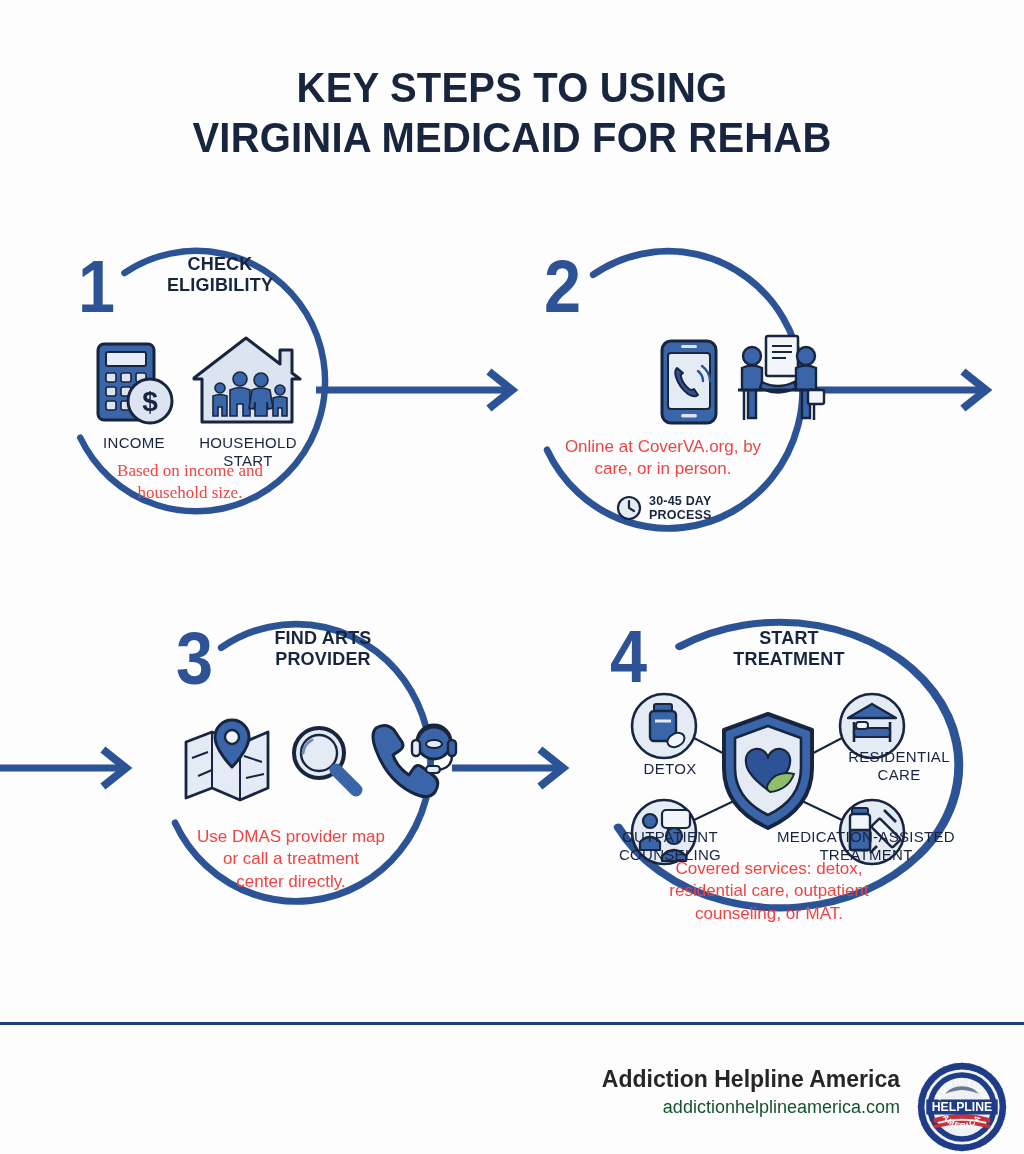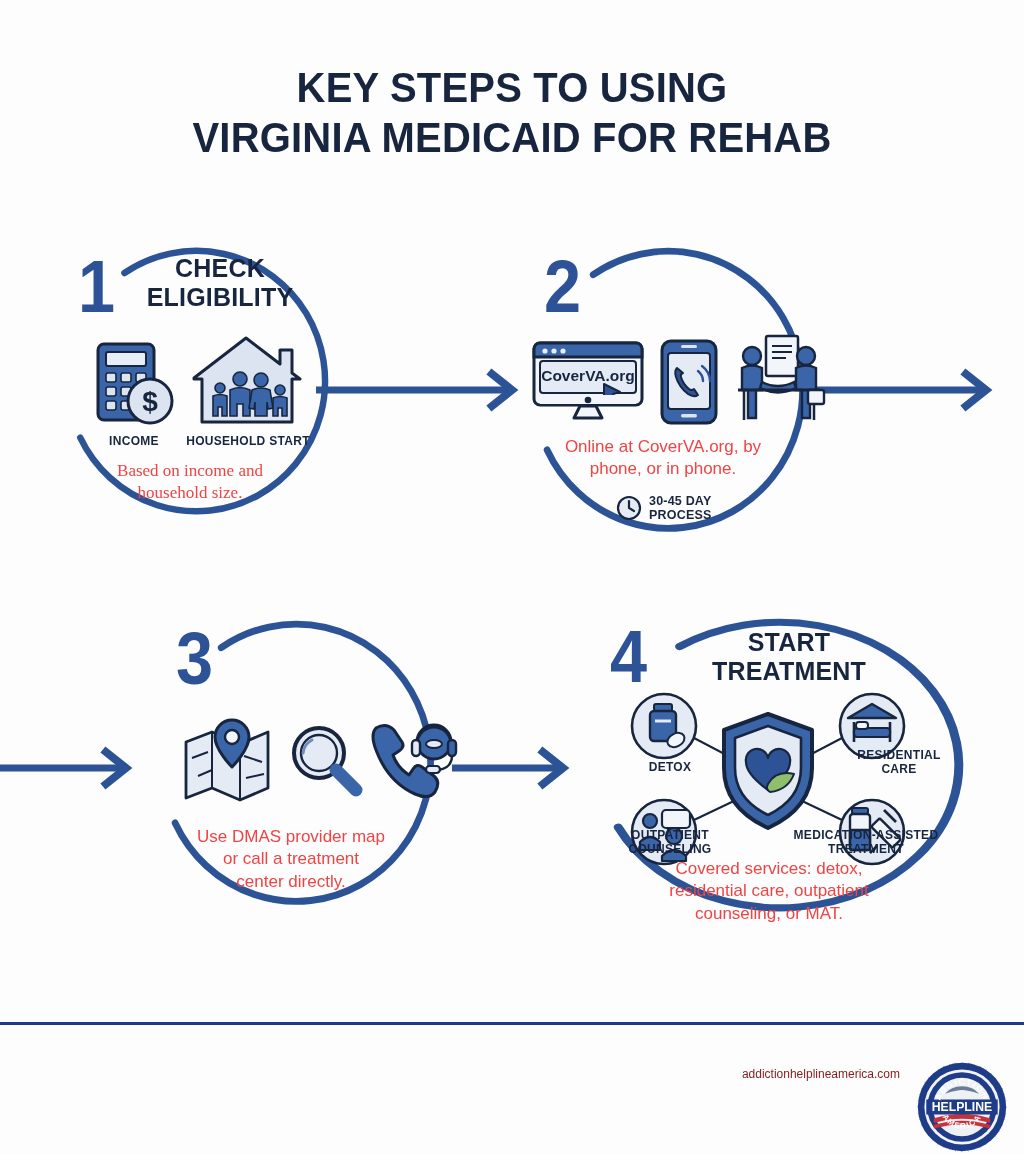--- a/index.html
+++ b/index.html
@@ -36,38 +36,38 @@
     font-weight:bold;
     font-size:74px;
     line-height:1;
     color:#2d5396;
     transform:scaleX(0.9);
     transform-origin:left top;
   }
   .stephead{
     position:absolute;
     font-weight:bold;
-    font-size:25px;
+    font-size:18px;
     line-height:1.15;
     color:#17253f;
     text-align:center;
     letter-spacing:0.2px;
   }
   .stepcap{
     position:absolute;
     font-size:17px;
     line-height:1.32;
     color:#ef4444;
     text-align:center;
   }
   .iconrow{position:absolute;}
   .iconcap{
     position:absolute;
-    font-weight:bold;
-    font-size:12px;
+    font-weight:normal;
+    font-size:15px;
     letter-spacing:.3px;
     color:#17253f;
     text-align:center;
     line-height:1.2;
   }
   .badge{
     position:absolute;
     display:flex;align-items:center;gap:7px;
   }
   .badge .btxt{
@@ -79,21 +79,21 @@
 
   
   .divider{
     position:absolute;left:0;top:1022px;width:1024px;height:3px;background:#1e3a8a;
   }
   .footer{position:absolute;left:0;top:1040px;width:1024px;height:114px;}
   .brand{
     position:absolute;right:124px;top:25px;text-align:right;
   }
   .brand .name{font-size:23px;font-weight:bold;color:#262626;line-height:1.25;}
-  .brand .url{font-size:12px;color:#7f1d1d;line-height:1.3;margin-top:2px;}
+  .brand .url{font-size:18px;color:#14532d;line-height:1.3;margin-top:2px;}
   .logo{position:absolute;right:15px;top:20px;width:94px;height:94px;}
   svg{display:block;overflow:visible;}
 </style>
 </head>
 <body>
 
 <div class="stage">
 
   <div class="title">
     <span>KEY STEPS TO USING</span>
@@ -187,37 +187,20 @@
 
   <div class="step" style="left:508px;top:222px;width:300px;height:340px;">
 
     <svg class="ring" width="300" height="340" viewBox="0 0 300 340">
       <path d="M 70 28 A 140 140 0 1 1 22 205" fill="none" stroke="#2c5396" stroke-width="7" stroke-linecap="round" transform="translate(18,25) scale(0.96,0.99)"></path>
     </svg>
 
     <div class="stepnum" style="left:36px;top:28px;">2</div>
 
 
-    <div class="iconrow" style="left:22px;top:118px;">
-      <svg width="118" height="82" viewBox="0 0 118 82">
-        <rect x="4" y="3" width="108" height="62" rx="6" fill="#f2f5fa" stroke="#17253f" stroke-width="3"></rect>
-        <path d="M4 9 a6 6 0 0 1 6 -6 h96 a6 6 0 0 1 6 6 v8 H4 Z" fill="#3a65a8" stroke="#17253f" stroke-width="3"></path>
-        <g fill="#e8eef7">
-            <circle cx="15" cy="11" r="2.6"></circle>
-            <circle cx="24" cy="11" r="2.6"></circle>
-            <circle cx="33" cy="11" r="2.6"></circle>
-          </g>
-        <rect x="10" y="21" width="96" height="32" rx="3" fill="#e4ebf5" stroke="#17253f" stroke-width="2"></rect>
-        <text x="58" y="41" font-size="15.5" font-weight="bold" text-anchor="middle" fill="#17253f" font-family="'Liberation Sans',sans-serif">CoverVA.org</text>
-        <path d="M74 44 L74 62 L79 56 L84 64 L88 61 L83 54 L90 52 Z" fill="#2d5396" stroke="#17253f" stroke-width="2" stroke-linejoin="round"></path>
-        <rect x="10" y="55" width="96" height="9" fill="#f2f5fa" stroke="none"></rect>
-        <circle cx="58" cy="60" r="3.3" fill="#17253f"></circle>
-        <path d="M50 66 L66 66 L72 78 L44 78 Z" fill="#f2f5fa" stroke="#17253f" stroke-width="3" stroke-linejoin="round"></path>
-      </svg>
-    </div>
 
     <div class="iconrow" style="left:150px;top:116px;">
       <svg width="62" height="88" viewBox="0 0 62 88">
         <rect x="4" y="3" width="54" height="82" rx="9" fill="#3a65a8" stroke="#17253f" stroke-width="3"></rect>
         <rect x="10" y="15" width="42" height="56" rx="3" fill="#e4ebf5" stroke="#17253f" stroke-width="2"></rect>
         <rect x="23" y="7" width="16" height="3" rx="1.5" fill="#dbe4f0"></rect>
         <rect x="23" y="76" width="16" height="3.5" rx="1.7" fill="#dbe4f0"></rect>
         <path d="M19 30 q-3 3 -1 9 q3 10 12 17 q6 4 10 1 l-4 -6 q-2 2 -5 0 q-6 -5 -8 -12 q-1 -3 2 -4 z" fill="#2d5396" stroke="#17253f" stroke-width="2" stroke-linejoin="round"></path>
         <path d="M40 33 q5 4 5 10" fill="none" stroke="#2d5396" stroke-width="2.4" stroke-linecap="round"></path>
         <path d="M44 28 q8 6 8 15" fill="none" stroke="#2d5396" stroke-width="2.4" stroke-linecap="round"></path>
@@ -240,21 +223,21 @@
           <path d="M32 48 q16 8 32 0 l2 6 q-18 9 -36 0 z"></path>
         </g>
         <path d="M8 56 H90" stroke="#17253f" stroke-width="3"></path>
         <path d="M14 56 V86 M84 56 V86" stroke="#17253f" stroke-width="2.5"></path>
         <rect x="78" y="56" width="16" height="14" rx="2" fill="#f2f5fa" stroke="#17253f" stroke-width="2.4"></rect>
       </svg>
     </div>
 
     <div class="stepcap" style="left:5px;top:214px;width:300px;">
       <span>Online at CoverVA.org, by</span><br>
-      <span>phone, or in phone.</span>
+      <span>care, or in person.</span>
     </div>
 
     <div class="badge" style="left:108px;top:272px;">
       <svg width="26" height="26" viewBox="0 0 26 26">
         <circle cx="13" cy="13" r="11" fill="#e4ebf5" stroke="#17253f" stroke-width="2.2"></circle>
         <path d="M13 6 V13 L18 16" fill="none" stroke="#17253f" stroke-width="2.2" stroke-linecap="round"></path>
       </svg>
       <div class="btxt">
         <span>30-45 DAY</span><br>
         <span>PROCESS</span>
@@ -263,20 +246,24 @@
   </div>
 
   <div class="step" style="left:140px;top:596px;width:300px;height:340px;">
 
     <svg class="ring" width="300" height="340" viewBox="0 0 300 340">
       <path d="M 70 28 A 140 140 0 1 1 22 205" fill="none" stroke="#2c5396" stroke-width="7" stroke-linecap="round" transform="translate(14,24) scale(0.96,0.99)"></path>
     </svg>
 
     <div class="stepnum" style="left:36px;top:26px;">3</div>
 
+    <div class="stephead" style="left:88px;top:32px;width:190px;">
+      <span>FIND ARTS</span><br>
+      <span>PROVIDER</span>
+    </div>
 
     <div class="iconrow" style="left:42px;top:122px;">
       <svg width="92" height="86" viewBox="0 0 92 86">
         <path d="M4 24 L30 14 L58 26 L86 14 L86 70 L58 82 L30 70 L4 80 Z" fill="#e4ebf5" stroke="#17253f" stroke-width="2.8" stroke-linejoin="round"></path>
         <g fill="none" stroke="#17253f" stroke-width="2">
             <path d="M30 14 V70"></path>
             <path d="M58 26 V82"></path>
           <path d="M10 40 L26 34 M16 58 L30 52 M62 38 L80 44 M64 60 L82 56"></path>
           </g>
         <path d="M50 2 a17 17 0 0 1 17 17 c0 13 -17 30 -17 30 S33 32 33 19 A17 17 0 0 1 50 2 Z" fill="#3a65a8" stroke="#17253f" stroke-width="3" stroke-linejoin="round"></path>
@@ -405,20 +392,21 @@
       <span>Covered services: detox,</span><br>
       <span>residential care, outpatient</span><br>
       <span>counseling, or MAT.</span>
     </div>
   </div>
 
   <div class="divider"></div>
 
   <div class="footer">
     <div class="brand">
+      <div class="name">Addiction Helpline America</div>
       <div class="url">addictionhelplineamerica.com</div>
     </div>
 
     <svg class="logo" viewBox="0 0 100 100">
       <g>
         <circle cx="50" cy="50" r="47" fill="#1f3c88"></circle>
         <g fill="#1f3c88">
           <g id="teeth">
               <path d="M 98 50 L 90.8955366990204 52.92490651116852 L 50 50 Z M 97.51142921028477 56.83111223711769 L 90.06302150481754 58.71517687167204 L 50 50 Z M 96.05566273349586 63.52316272838863 L 88.41493872499024 64.32803136356303 L 50 50 Z M 93.66233577701689 69.93992062409055 L 85.98483857225747 69.64920845552233 L 50 50 Z M 90.3801695758967 75.95075923786868 L 82.82219087789878 74.57038432696523 L 50 50 Z M 86.2759795690044 81.43331522937368 L 78.99137802864846 78.99137802864844 L 50 50 Z M 81.43331522937368 86.27597956900439 L 74.57038432696523 82.82219087789878 L 50 50 Z M 75.95075923786868 90.3801695758967 L 69.64920845552234 85.98483857225747 L 50 50 Z M 69.93992062409055 93.66233577701688 L 64.32803136356304 88.41493872499024 L 50 50 Z M 63.52316272838862 96.05566273349586 L 58.71517687167204 90.06302150481754 L 50 50 Z M 56.831112237117694 97.51142921028477 L 52.92490651116853 90.8955366990204 L 50 50 Z M 50 98 L 47.07509348883148 90.8955366990204 L 50 50 Z M 43.16888776288232 97.51142921028477 L 41.28482312832796 90.06302150481754 L 50 50 Z M 36.47683727161137 96.05566273349586 L 35.67196863643697 88.41493872499024 L 50 50 Z M 30.060079375909456 93.66233577701689 L 30.350791544477683 85.98483857225749 L 50 50 Z M 24.049240762131333 90.3801695758967 L 25.429615673034775 82.82219087789878 L 50 50 Z M 18.56668477062632 86.27597956900439 L 21.008621971351555 78.99137802864846 L 50 50 Z M 13.724020430995608 81.43331522937369 L 17.17780912210123 74.57038432696523 L 50 50 Z M 9.619830424103299 75.95075923786868 L 14.01516142774252 69.64920845552233 L 50 50 Z M 6.337664222983115 69.93992062409055 L 11.585061275009778 64.32803136356304 L 50 50 Z M 3.944337266504135 63.52316272838864 L 9.936978495182466 58.71517687167206 L 50 50 Z M 2.488570789715233 56.83111223711769 L 9.104463300979603 52.92490651116853 L 50 50 Z M 2 50.00000000000001 L 9.104463300979603 47.075093488831484 L 50 50 Z M 2.488570789715226 43.16888776288232 L 9.936978495182458 41.284823128327965 L 50 50 Z M 3.944337266504121 36.47683727161139 L 11.585061275009764 35.67196863643698 L 50 50 Z M 6.337664222983122 30.06007937590945 L 14.01516142774252 30.35079154447767 L 50 50 Z M 9.619830424103299 24.04924076213132 L 17.177809122101223 25.429615673034778 L 50 50 Z M 13.724020430995594 18.56668477062632 L 21.008621971351545 21.008621971351555 L 50 50 Z M 18.56668477062631 13.724020430995608 L 25.429615673034768 17.17780912210123 L 50 50 Z M 24.049240762131284 9.619830424103327 L 30.35079154447766 14.015161427742527 L 50 50 Z M 30.060079375909417 6.337664222983136 L 35.671968636436986 11.585061275009764 L 50 50 Z M 36.47683727161137 3.944337266504128 L 41.28482312832797 9.936978495182458 L 50 50 Z M 43.168887762882306 2.488570789715233 L 47.075093488831484 9.104463300979603 L 50 50 Z M 49.99999999999999 2 L 52.9249065111685 9.104463300979603 L 50 50 Z M 56.83111223711767 2.488570789715226 L 58.715176871672014 9.936978495182458 L 50 50 Z M 63.52316272838861 3.944337266504121 L 64.328031363563 11.585061275009757 L 50 50 Z M 69.93992062409058 6.337664222983122 L 69.64920845552233 14.01516142774252 L 50 50 Z M 75.9507592378687 9.619830424103313 L 74.57038432696523 17.177809122101216 L 50 50 Z M 81.4333152293737 13.724020430995608 L 78.99137802864844 21.008621971351545 L 50 50 Z M 86.27597956900438 18.566684770626296 L 82.82219087789878 25.429615673034768 L 50 50 Z M 90.38016957589667 24.049240762131284 L 85.98483857225747 30.350791544477655 L 50 50 Z M 93.66233577701686 30.060079375909414 L 88.41493872499024 35.671968636436986 L 50 50 Z M 96.05566273349586 36.47683727161137 L 90.06302150481754 41.28482312832797 L 50 50 Z M 97.51142921028477 43.168887762882306 L 90.8955366990204 47.075093488831484 L 50 50 Z " fill="#1f3c88"></path>
             </g>

